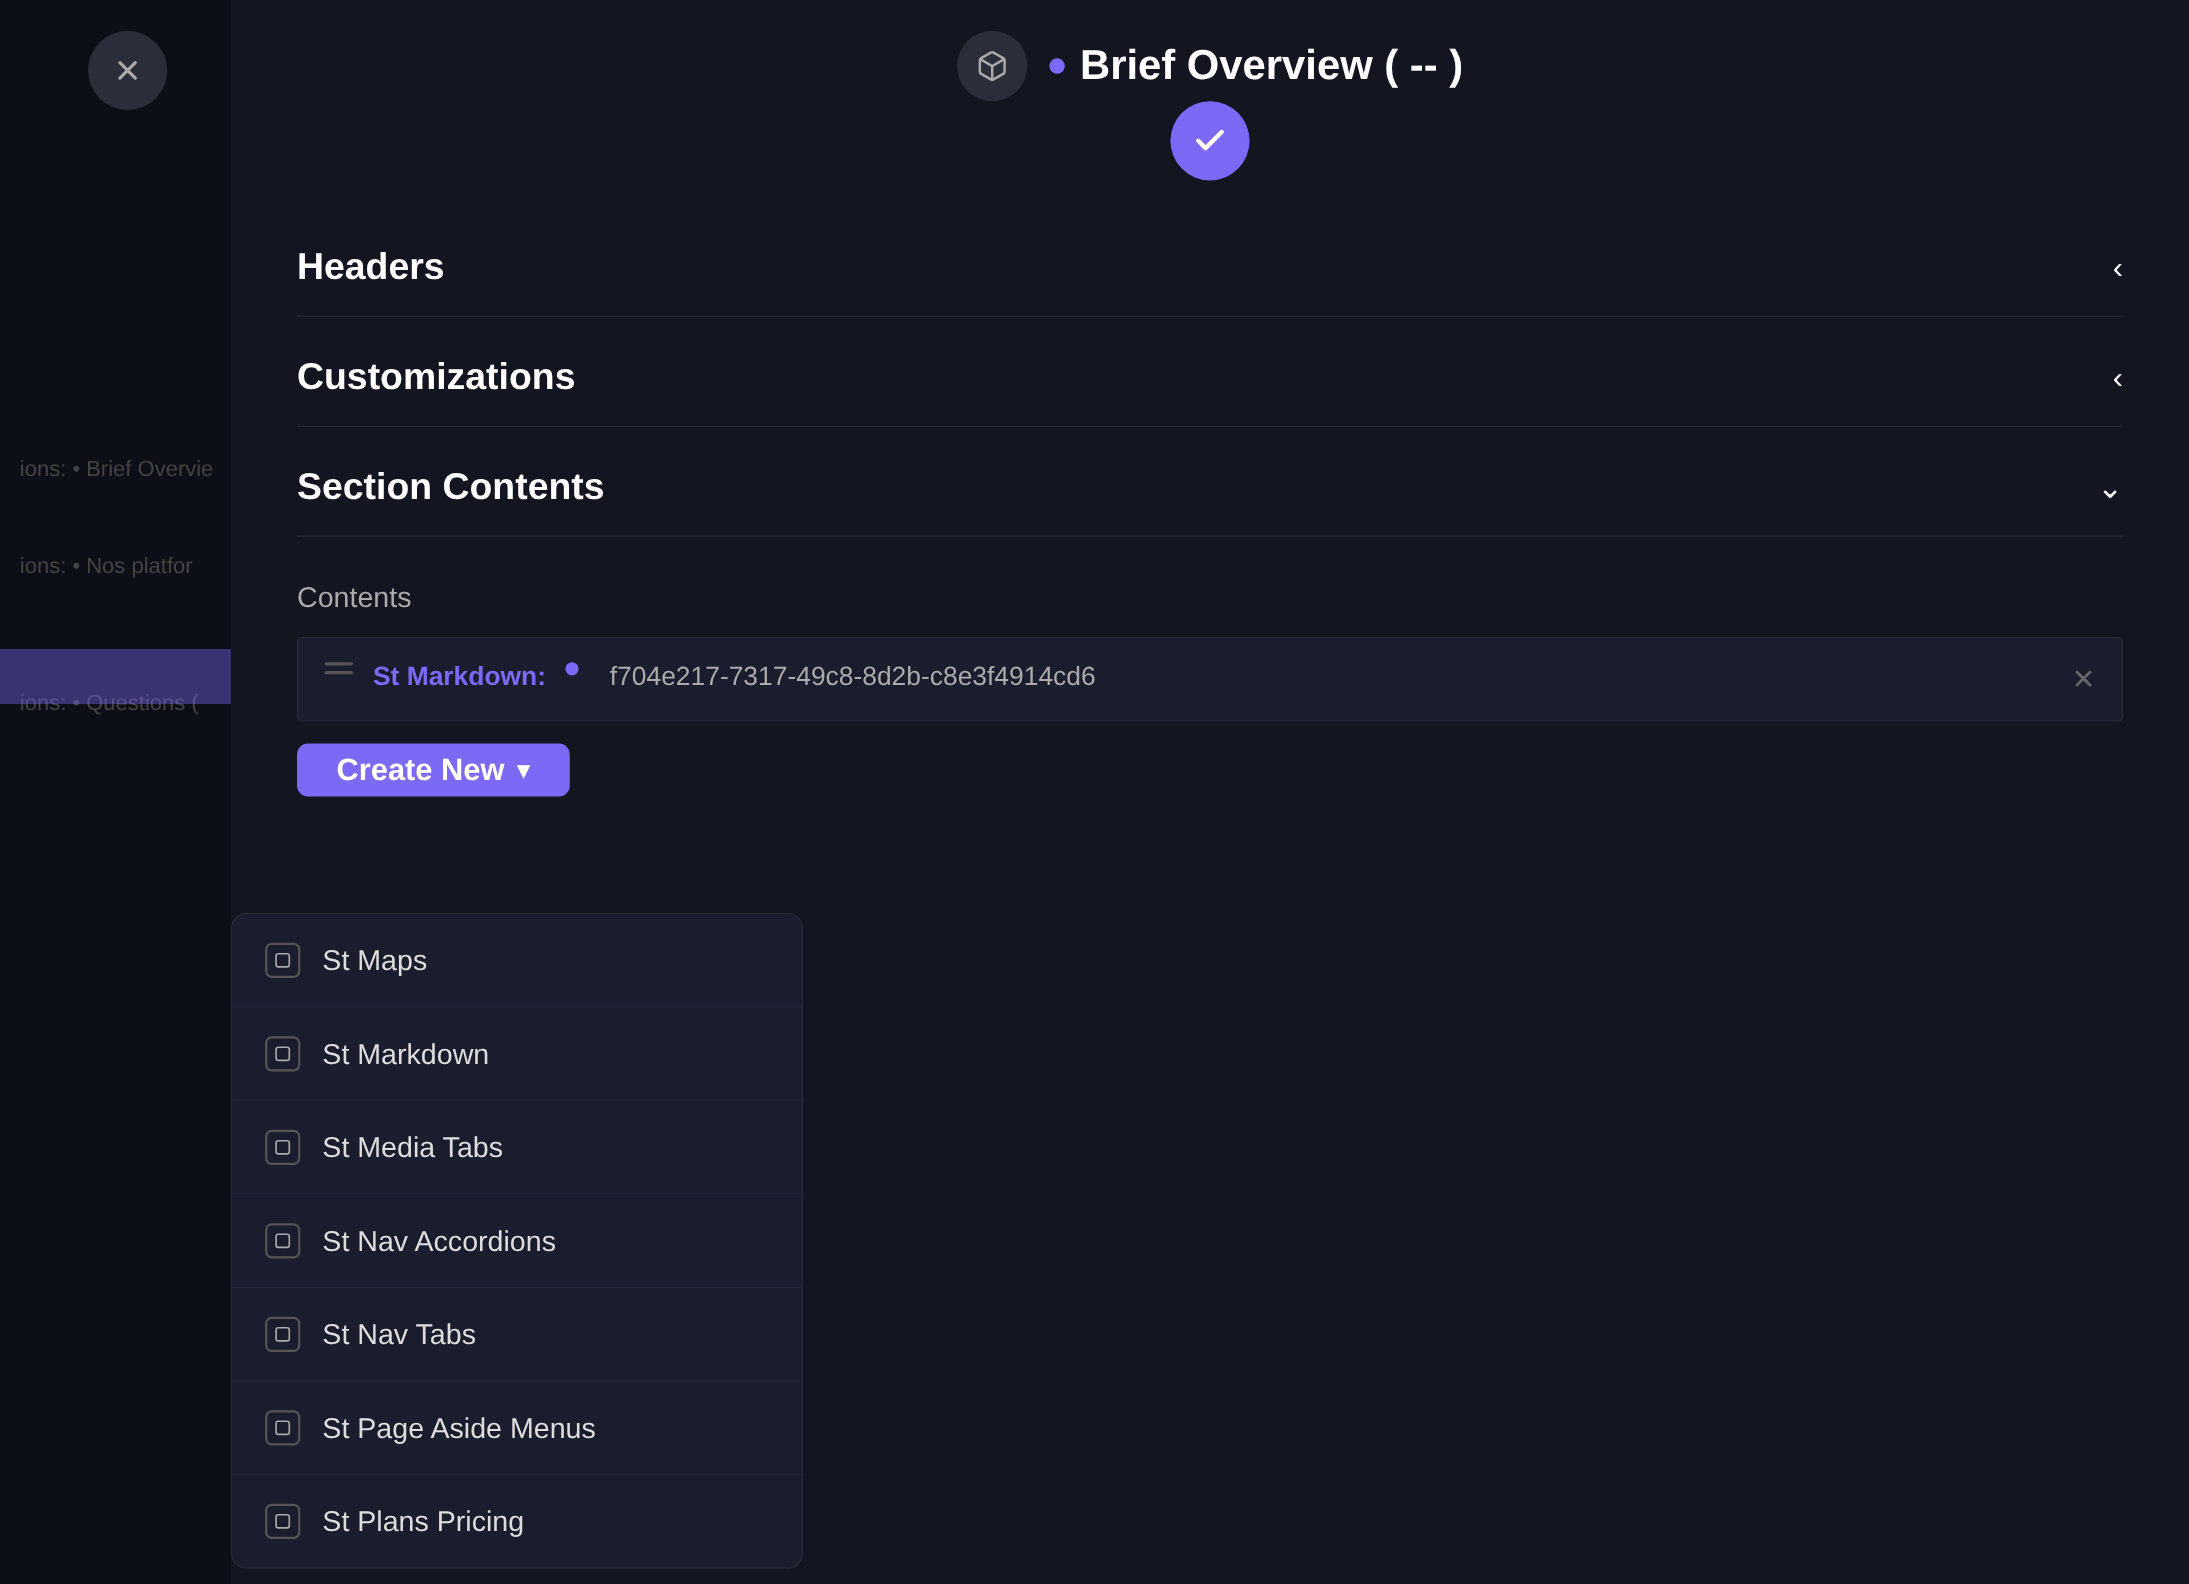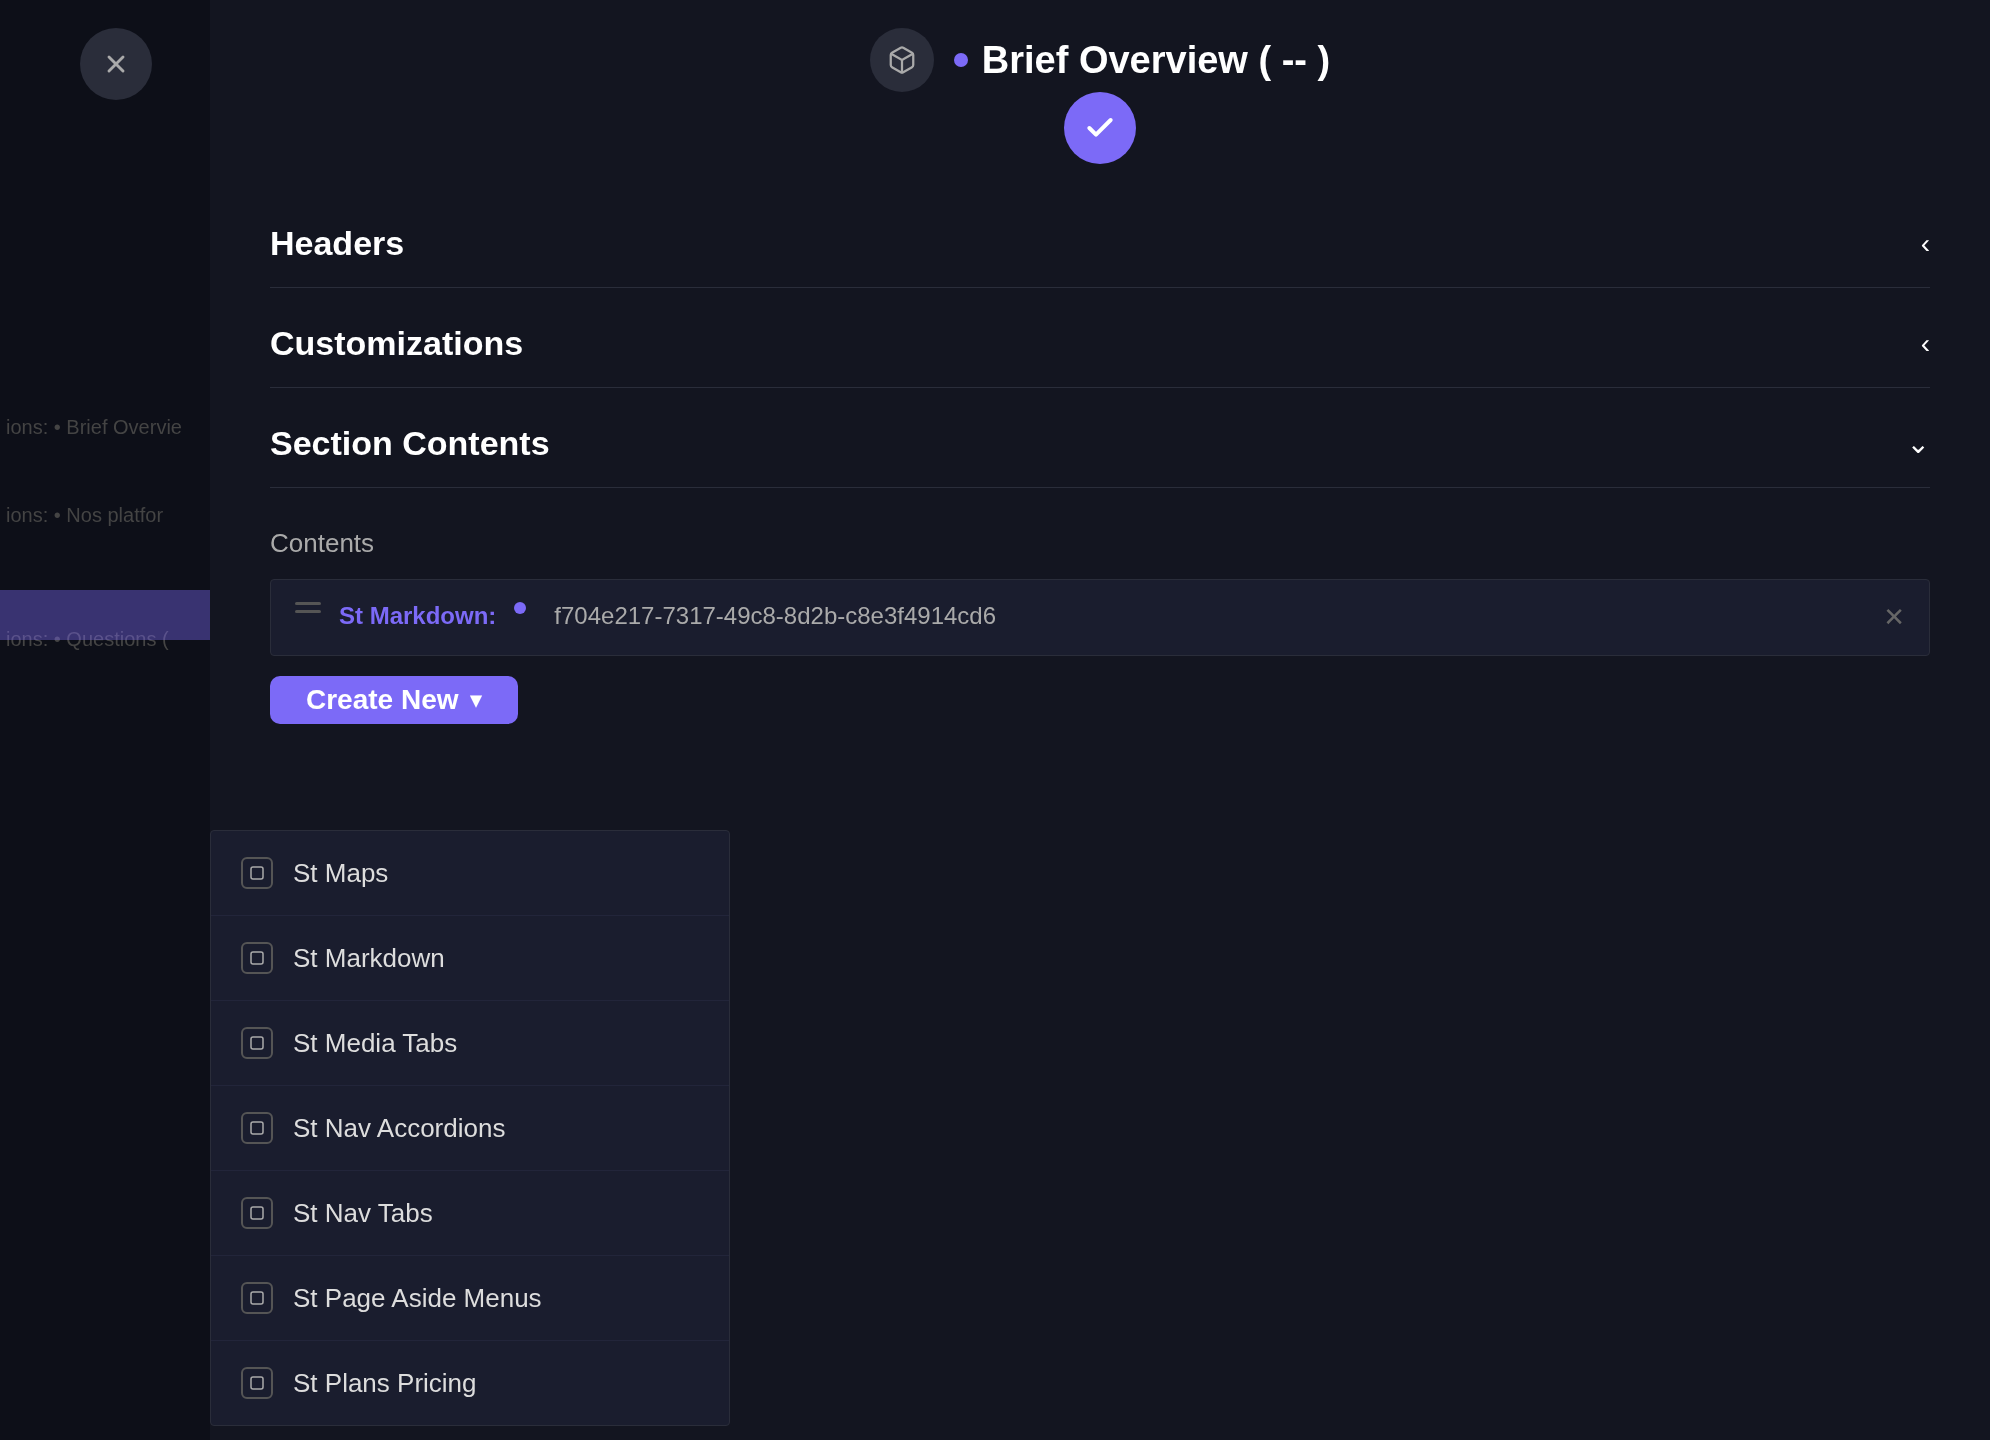--- a/index.html
+++ b/index.html
@@ -222,21 +222,21 @@
     }
 
     
     .dropdown-menu {
       position: absolute;
       left: 210px;
       top: 830px;
       width: 520px;
       background: #1a1d2e;
       border: 1px solid #2a2d3a;
-      border-radius: 4px;
+      border-radius: 14px;
       z-index: 20;
       overflow: hidden;
     }
 
     .dropdown-item {
       display: flex;
       align-items: center;
       gap: 20px;
       padding: 26px 30px;
       cursor: pointer;
@@ -255,21 +255,21 @@
       border: 2px solid #555;
       border-radius: 6px;
       display: flex;
       align-items: center;
       justify-content: center;
     }
 
     
     .sidebar-breadcrumb {
       position: absolute;
-      left: 6px;
+      left: 18px;
       color: #444;
       font-size: 20px;
       z-index: 2;
     }
 
     .sidebar-item-active {
       position: absolute;
       left: 0;
       width: 210px;
       height: 50px;

